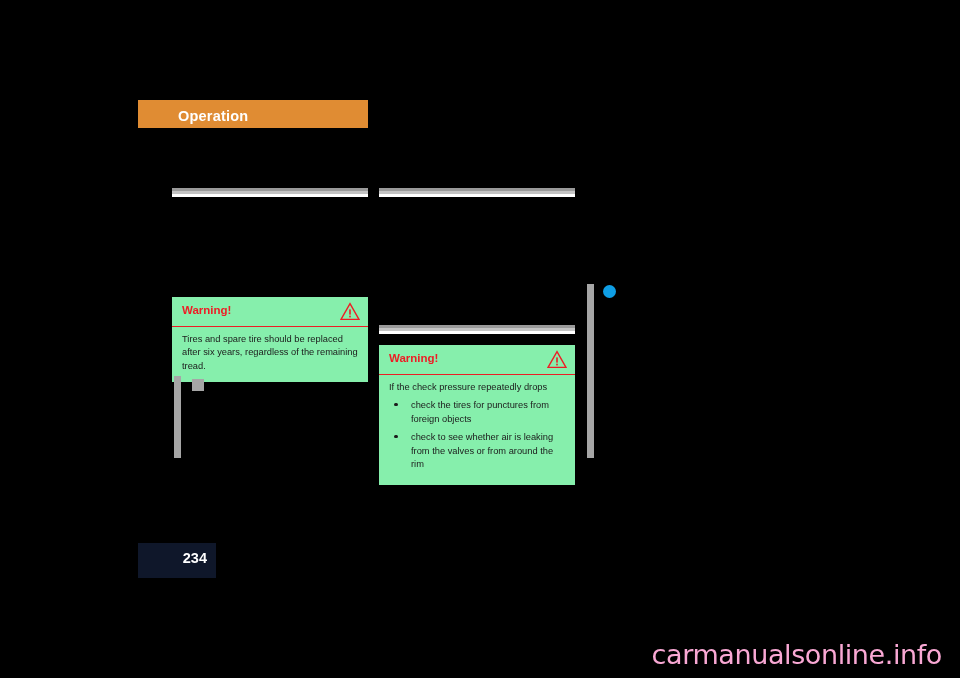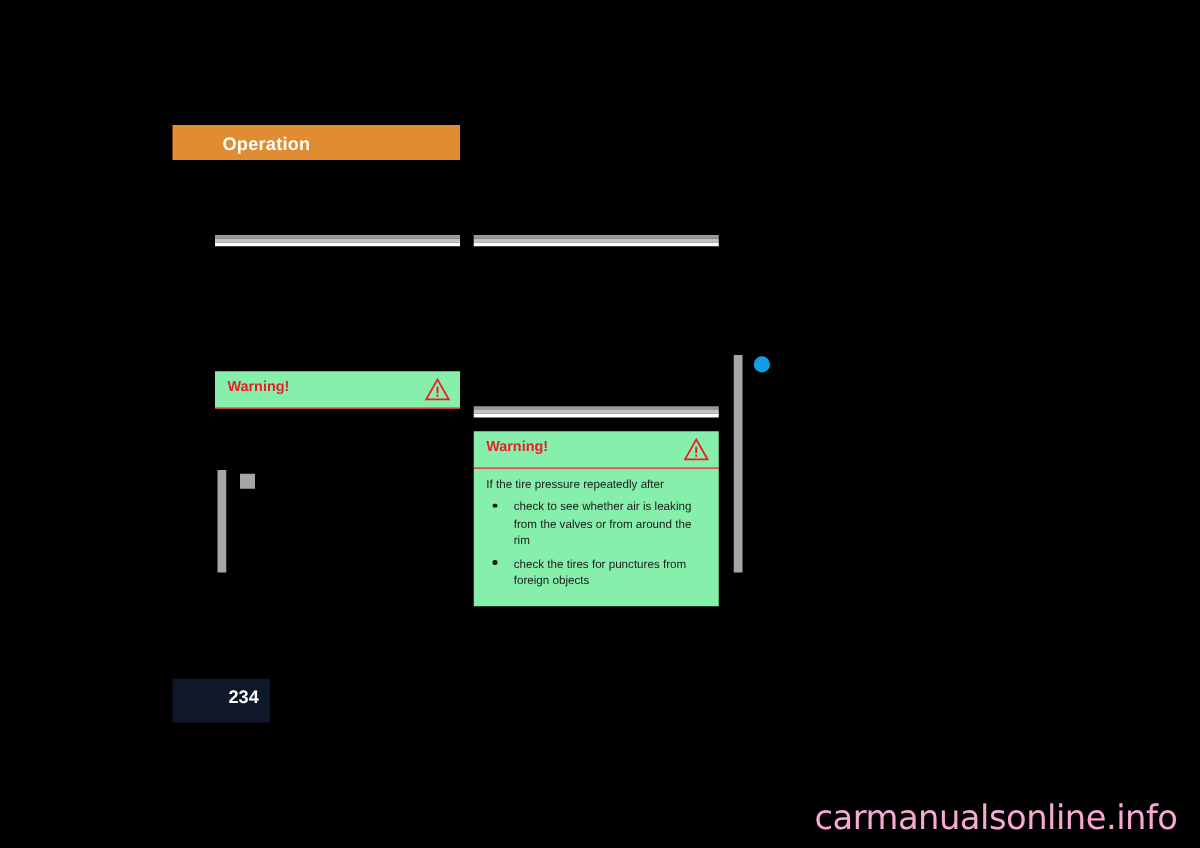--- a/index.html
+++ b/index.html
@@ -136,43 +136,46 @@
     <div class="warnbox-head">
       <div class="warnbox-title">Warning!</div>
       <span class="warn-icon">
         <svg width="20" height="19" viewBox="0 0 20 19">
           <path d="M10 1.6 L19 17.4 L1 17.4 Z" fill="none" stroke="#ee1c25" stroke-width="1.4"></path>
           <rect x="9.2" y="7.4" width="1.6" height="5.2" fill="#ee1c25"></rect>
           <rect x="9.2" y="13.7" width="1.6" height="1.7" fill="#ee1c25"></rect>
         </svg>
       </span>
     </div>
+    <div class="warnbox-body">
+      <p>Tires and spare tire should be replaced after six years, regardless of the remaining tread.</p>
+    </div>
   </div>
 
   <div class="warnbox warnbox-2">
     <div class="warnbox-head">
       <div class="warnbox-title">Warning!</div>
       <span class="warn-icon">
         <svg width="20" height="19" viewBox="0 0 20 19">
           <path d="M10 1.6 L19 17.4 L1 17.4 Z" fill="none" stroke="#ee1c25" stroke-width="1.4"></path>
           <rect x="9.2" y="7.4" width="1.6" height="5.2" fill="#ee1c25"></rect>
           <rect x="9.2" y="13.7" width="1.6" height="1.7" fill="#ee1c25"></rect>
         </svg>
       </span>
     </div>
     <div class="warnbox-body">
-      <p>If the tire pressure repeatedly after</p>
+      <p>If the check pressure repeatedly drops</p>
       <ul class="bullets">
         <li>
           <span class="dot"></span>
-          <span>check to see whether air is leaking from the valves or from around the rim</span>
+          <span>check the tires for punctures from foreign objects</span>
         </li>
         <li>
           <span class="dot"></span>
-          <span>check the tires for punctures from foreign objects</span>
+          <span>check to see whether air is leaking from the valves or from around the rim</span>
         </li>
       </ul>
     </div>
   </div>
 
   <div class="vbar vbar-left"></div>
   <div class="vbar sq-left"></div>
   <div class="vbar vbar-right"></div>
 
   <div class="blue-dot"></div>

